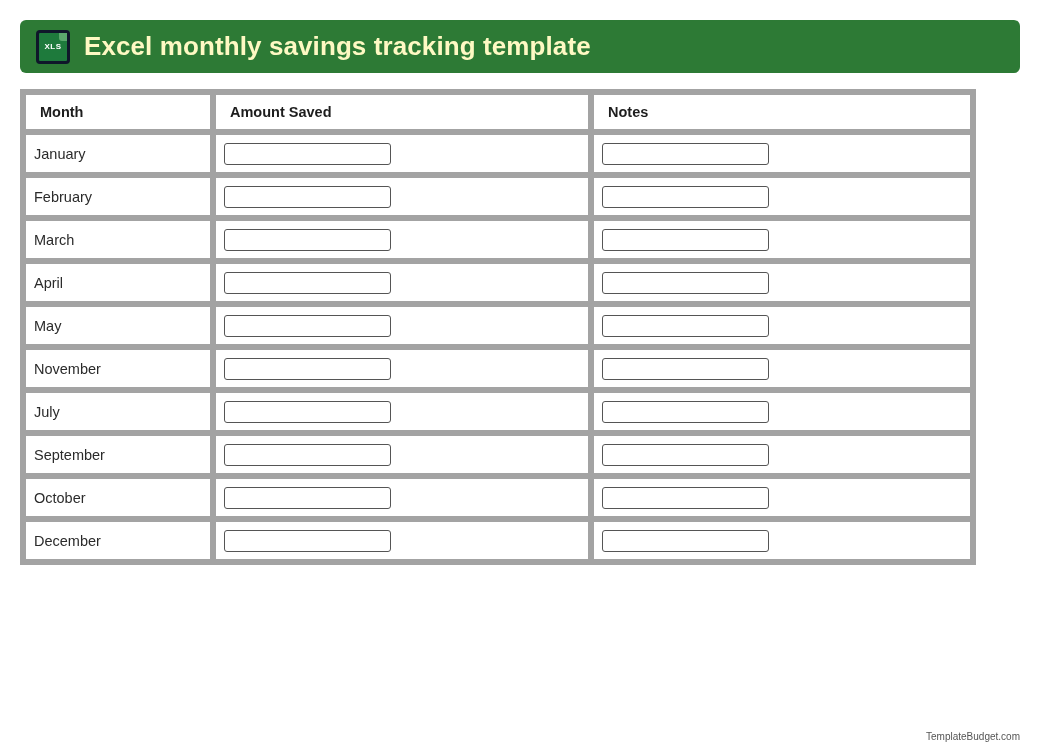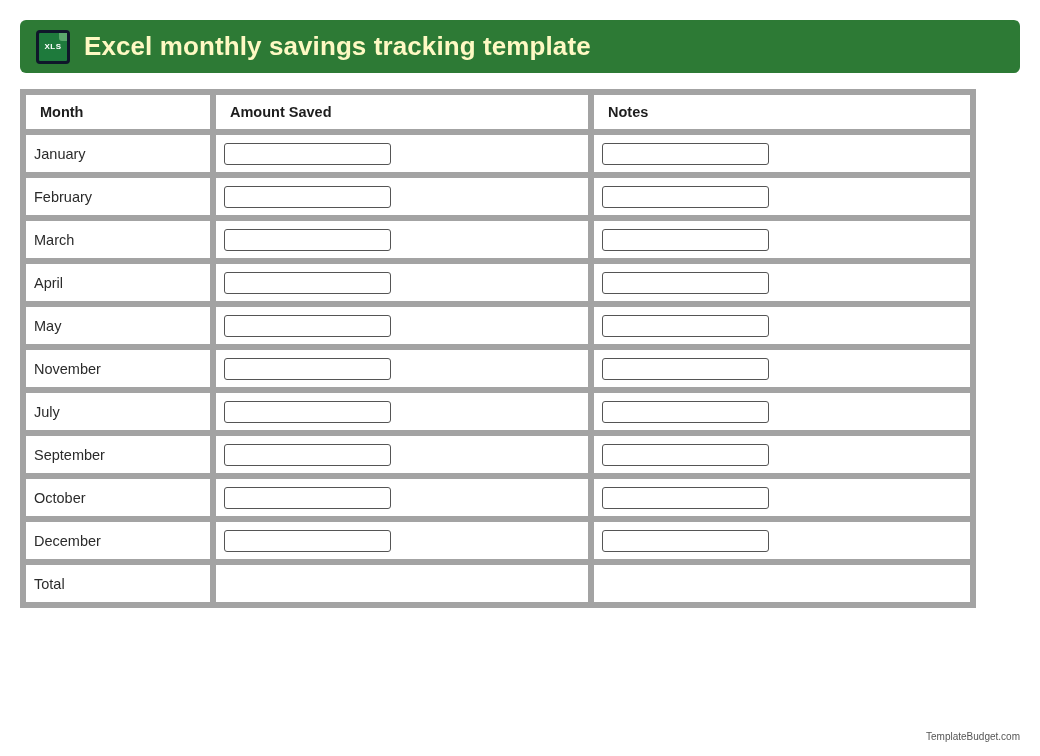--- a/index.html
+++ b/index.html
@@ -198,24 +198,19 @@
           <tr>
             <td>October</td>
             <td><input type="text" class="cell-input input-amount" value="" style=""></td>
             <td><input type="text" class="cell-input input-notes" value="" style=""></td>
           </tr>
           <tr>
             <td>December</td>
             <td><input type="text" class="cell-input input-amount" value="" style=""></td>
             <td><input type="text" class="cell-input input-notes" value="" style=""></td>
           </tr>
-          <tr>
-            <td>Total</td>
-            <td></td>
-            <td></td>
-          </tr>
         </tbody>
     </table>
   </div>
 
   <div class="footer">TemplateBudget.com</div>
 
 </div>
 
 </body></html>

